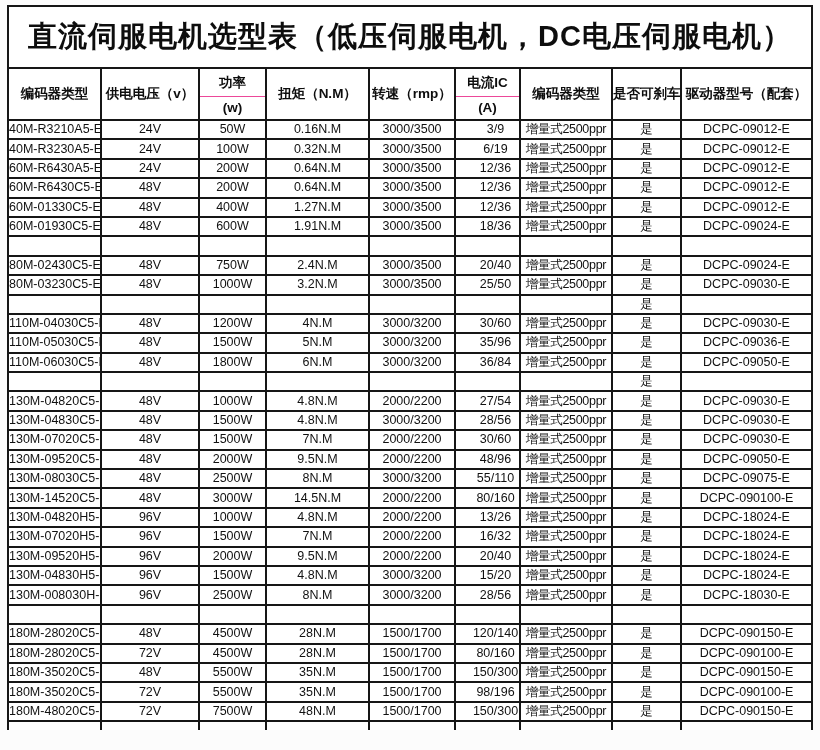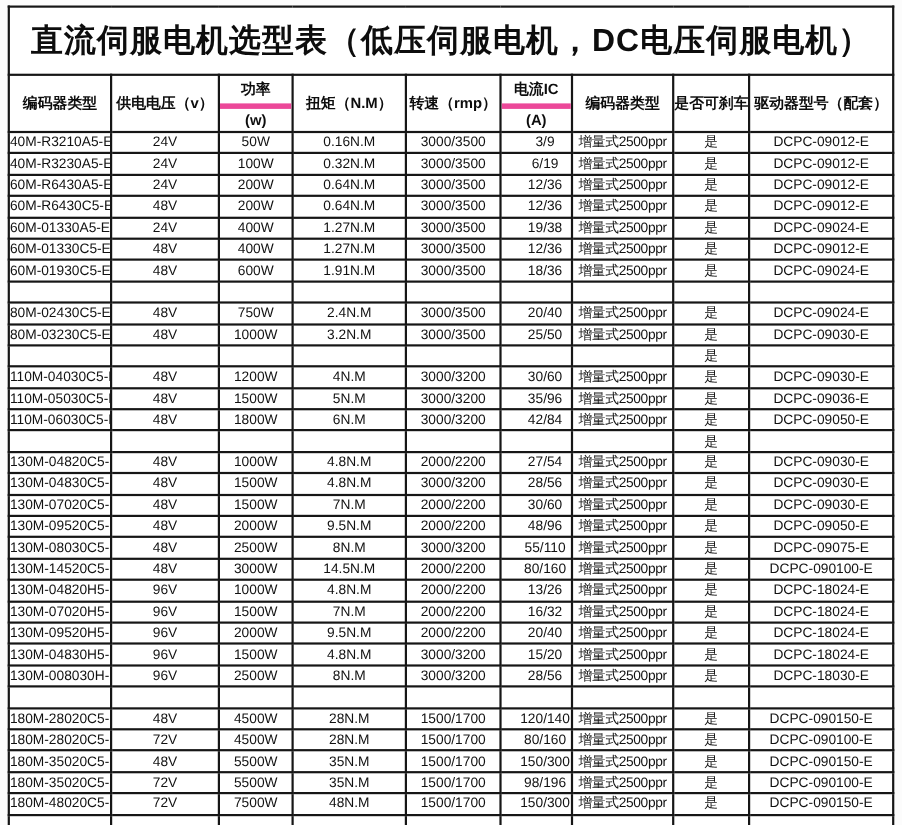--- a/index.html
+++ b/index.html
@@ -49,21 +49,21 @@
   }
   .hdr-stack {
     display: flex;
     flex-direction: column;
     justify-content: center;
     align-items: stretch;
     gap: 0;
   }
   .hdr-top {
     display: block;
-    border-bottom: 5px solid #ec4899;
+    border-bottom: 1px solid #ec4899;
     padding: 2px 0 4px 0;
   }
   .hdr-sub {
     display: block;
     padding: 3px 0 1px 0;
   }
   .motor-table tbody td {
     height: 17.4px;
     font-size: 12.5px;
     line-height: 17px;
@@ -155,31 +155,20 @@
           <td class="cell-voltage">48V</td>
           <td class="cell-power">200W</td>
           <td class="cell-torque">0.64N.M</td>
           <td class="cell-speed">3000/3500</td>
           <td class="cell-current">12/36</td>
           <td class="cell-encoder">增量式2500ppr</td>
           <td class="cell-brake">是</td>
           <td class="cell-driver">DCPC-09012-E</td>
         </tr>
         <tr>
-          <td class="cell-model">60M-01330A5-E</td>
-          <td class="cell-voltage">24V</td>
-          <td class="cell-power">400W</td>
-          <td class="cell-torque">1.27N.M</td>
-          <td class="cell-speed">3000/3500</td>
-          <td class="cell-current">19/38</td>
-          <td class="cell-encoder">增量式2500ppr</td>
-          <td class="cell-brake">是</td>
-          <td class="cell-driver">DCPC-09024-E</td>
-        </tr>
-        <tr>
           <td class="cell-model">60M-01330C5-E</td>
           <td class="cell-voltage">48V</td>
           <td class="cell-power">400W</td>
           <td class="cell-torque">1.27N.M</td>
           <td class="cell-speed">3000/3500</td>
           <td class="cell-current">12/36</td>
           <td class="cell-encoder">增量式2500ppr</td>
           <td class="cell-brake">是</td>
           <td class="cell-driver">DCPC-09012-E</td>
         </tr>
@@ -259,21 +248,21 @@
           <td class="cell-encoder">增量式2500ppr</td>
           <td class="cell-brake">是</td>
           <td class="cell-driver">DCPC-09036-E</td>
         </tr>
         <tr>
           <td class="cell-model">110M-06030C5-E</td>
           <td class="cell-voltage">48V</td>
           <td class="cell-power">1800W</td>
           <td class="cell-torque">6N.M</td>
           <td class="cell-speed">3000/3200</td>
-          <td class="cell-current">42/84</td>
+          <td class="cell-current">36/84</td>
           <td class="cell-encoder">增量式2500ppr</td>
           <td class="cell-brake">是</td>
           <td class="cell-driver">DCPC-09050-E</td>
         </tr>
         <tr>
           <td class="cell-model"></td>
           <td class="cell-voltage"></td>
           <td class="cell-power"></td>
           <td class="cell-torque"></td>
           <td class="cell-speed"></td>

